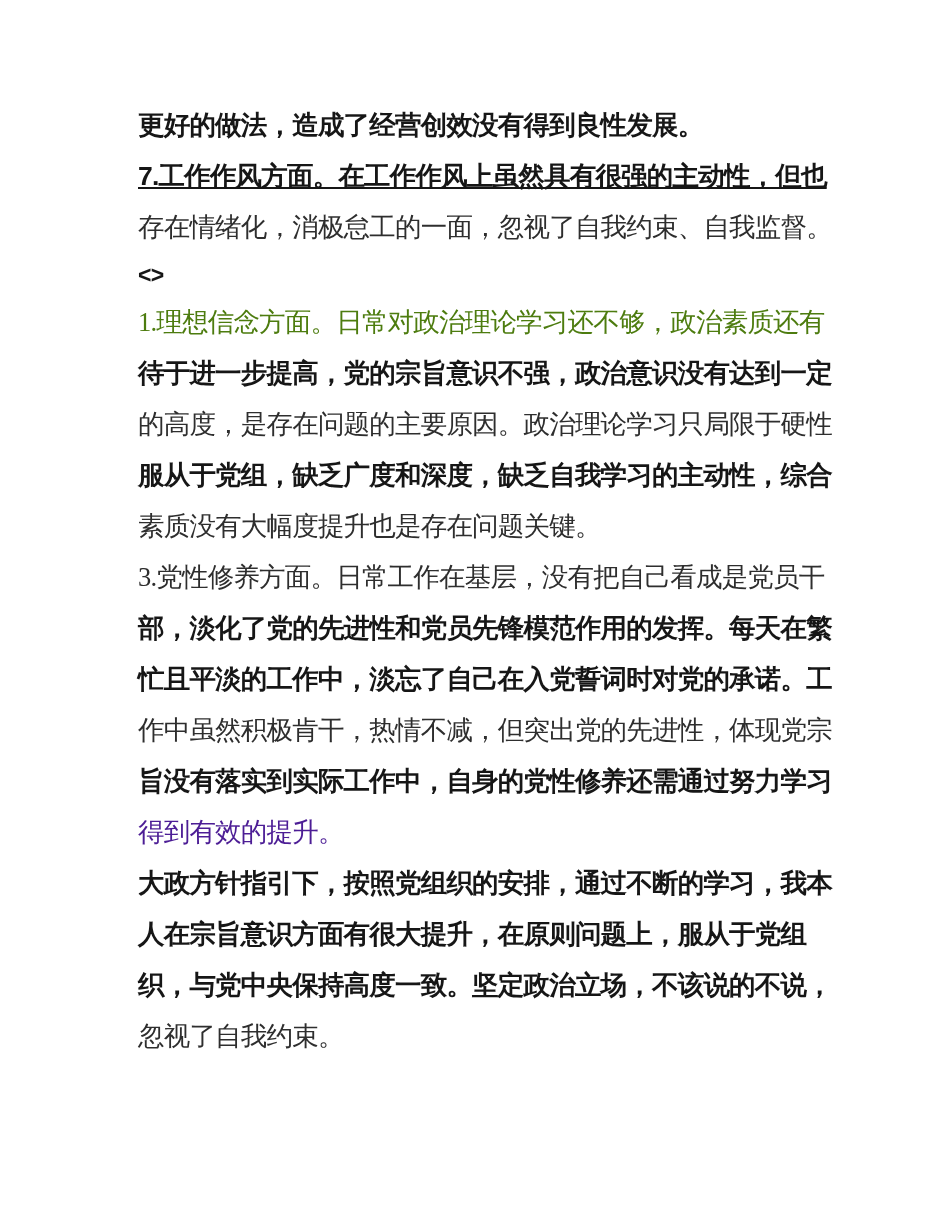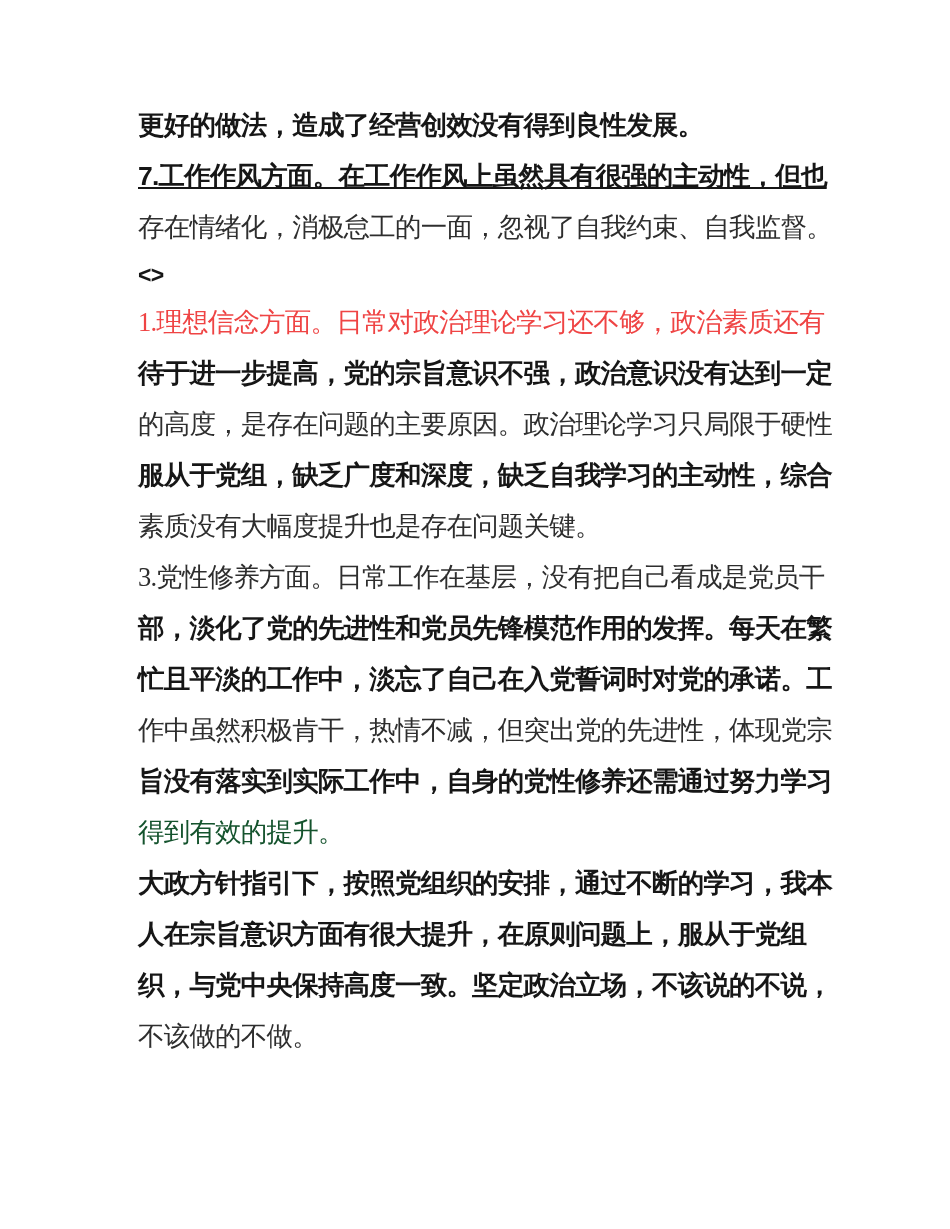--- a/index.html
+++ b/index.html
@@ -54,29 +54,29 @@
 </style>
 </head>
 <body style="background: rgb(255, 255, 255);">
 
 <div class="page">
   <div class="text-block">
       <div class="line hei" style="color: rgb(22, 22, 22);">更好的做法，造成了经营创效没有得到良性发展。</div>
       <div class="line hei" style="color: rgb(22, 22, 22); text-decoration: underline;">7.工作作风方面。在工作作风上虽然具有很强的主动性，但也</div>
       <div class="line song" style="color: rgb(46, 46, 46);">存在情绪化，消极怠工的一面，忽视了自我约束、自我监督。</div>
       <div class="line plain" style="color: rgb(22, 22, 22);">&lt;&gt;</div>
-      <div class="line song" style="color: #ef4444;">1.理想信念方面。日常对政治理论学习还不够，政治素质还有</div>
+      <div class="line song" style="color: #4d7c0f;">1.理想信念方面。日常对政治理论学习还不够，政治素质还有</div>
       <div class="line hei" style="color: rgb(22, 22, 22);">待于进一步提高，党的宗旨意识不强，政治意识没有达到一定</div>
       <div class="line song" style="color: rgb(46, 46, 46);">的高度，是存在问题的主要原因。政治理论学习只局限于硬性</div>
       <div class="line hei" style="color: rgb(22, 22, 22);">服从于党组，缺乏广度和深度，缺乏自我学习的主动性，综合</div>
       <div class="line song" style="color: rgb(46, 46, 46);">素质没有大幅度提升也是存在问题关键。</div>
       <div class="line song" style="color: rgb(46, 46, 46);">3.党性修养方面。日常工作在基层，没有把自己看成是党员干</div>
       <div class="line hei" style="color: rgb(22, 22, 22);">部，淡化了党的先进性和党员先锋模范作用的发挥。每天在繁</div>
       <div class="line hei" style="color: rgb(22, 22, 22);">忙且平淡的工作中，淡忘了自己在入党誓词时对党的承诺。工</div>
       <div class="line song" style="color: rgb(46, 46, 46);">作中虽然积极肯干，热情不减，但突出党的先进性，体现党宗</div>
       <div class="line hei" style="color: rgb(22, 22, 22);">旨没有落实到实际工作中，自身的党性修养还需通过努力学习</div>
-      <div class="line song" style="color: #14532d; font-family: Liberation Serif, serif;">得到有效的提升。</div>
+      <div class="line song" style="color: #4c1d95; font-family: Liberation Serif, serif;">得到有效的提升。</div>
       <div class="line hei" style="color: rgb(22, 22, 22);">大政方针指引下，按照党组织的安排，通过不断的学习，我本</div>
       <div class="line hei" style="color: rgb(22, 22, 22);">人在宗旨意识方面有很大提升，在原则问题上，服从于党组</div>
       <div class="line hei" style="color: rgb(22, 22, 22);">织，与党中央保持高度一致。坚定政治立场，不该说的不说，</div>
-      <div class="line song" style="color: rgb(46, 46, 46);">不该做的不做。</div>
+      <div class="line song" style="color: rgb(46, 46, 46);">忽视了自我约束。</div>
     </div>
 </div>
 
 </body></html>

